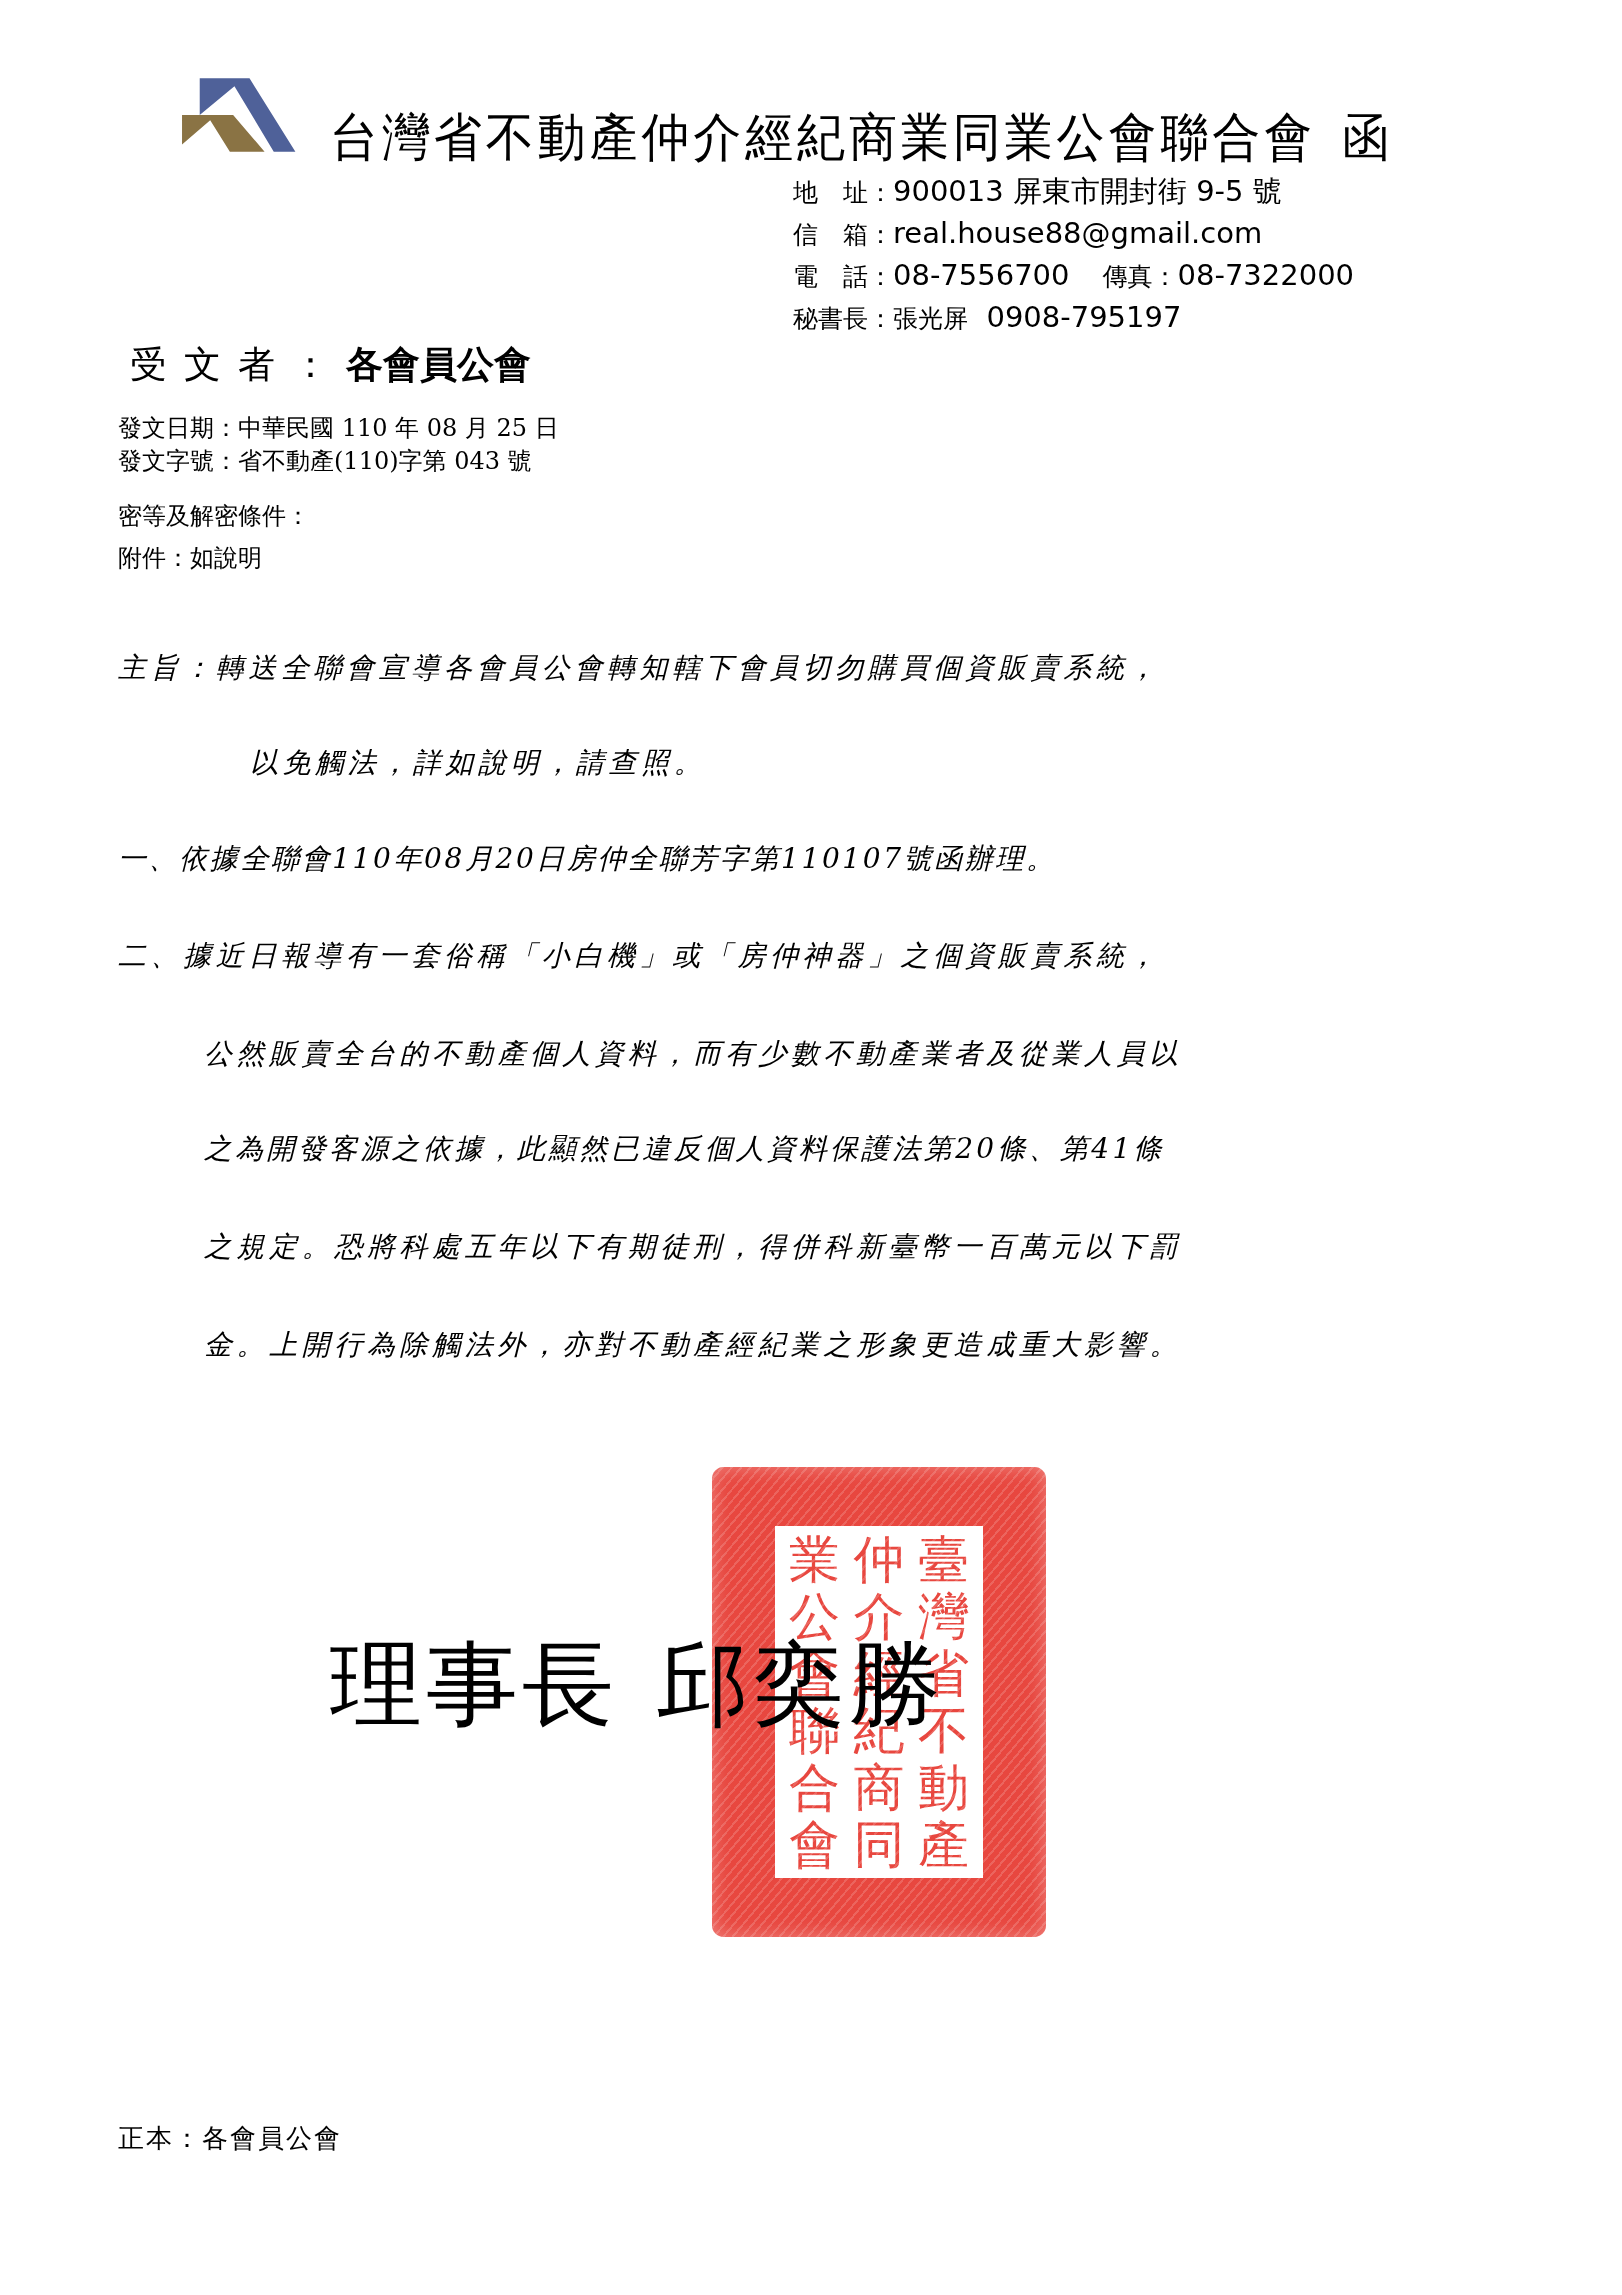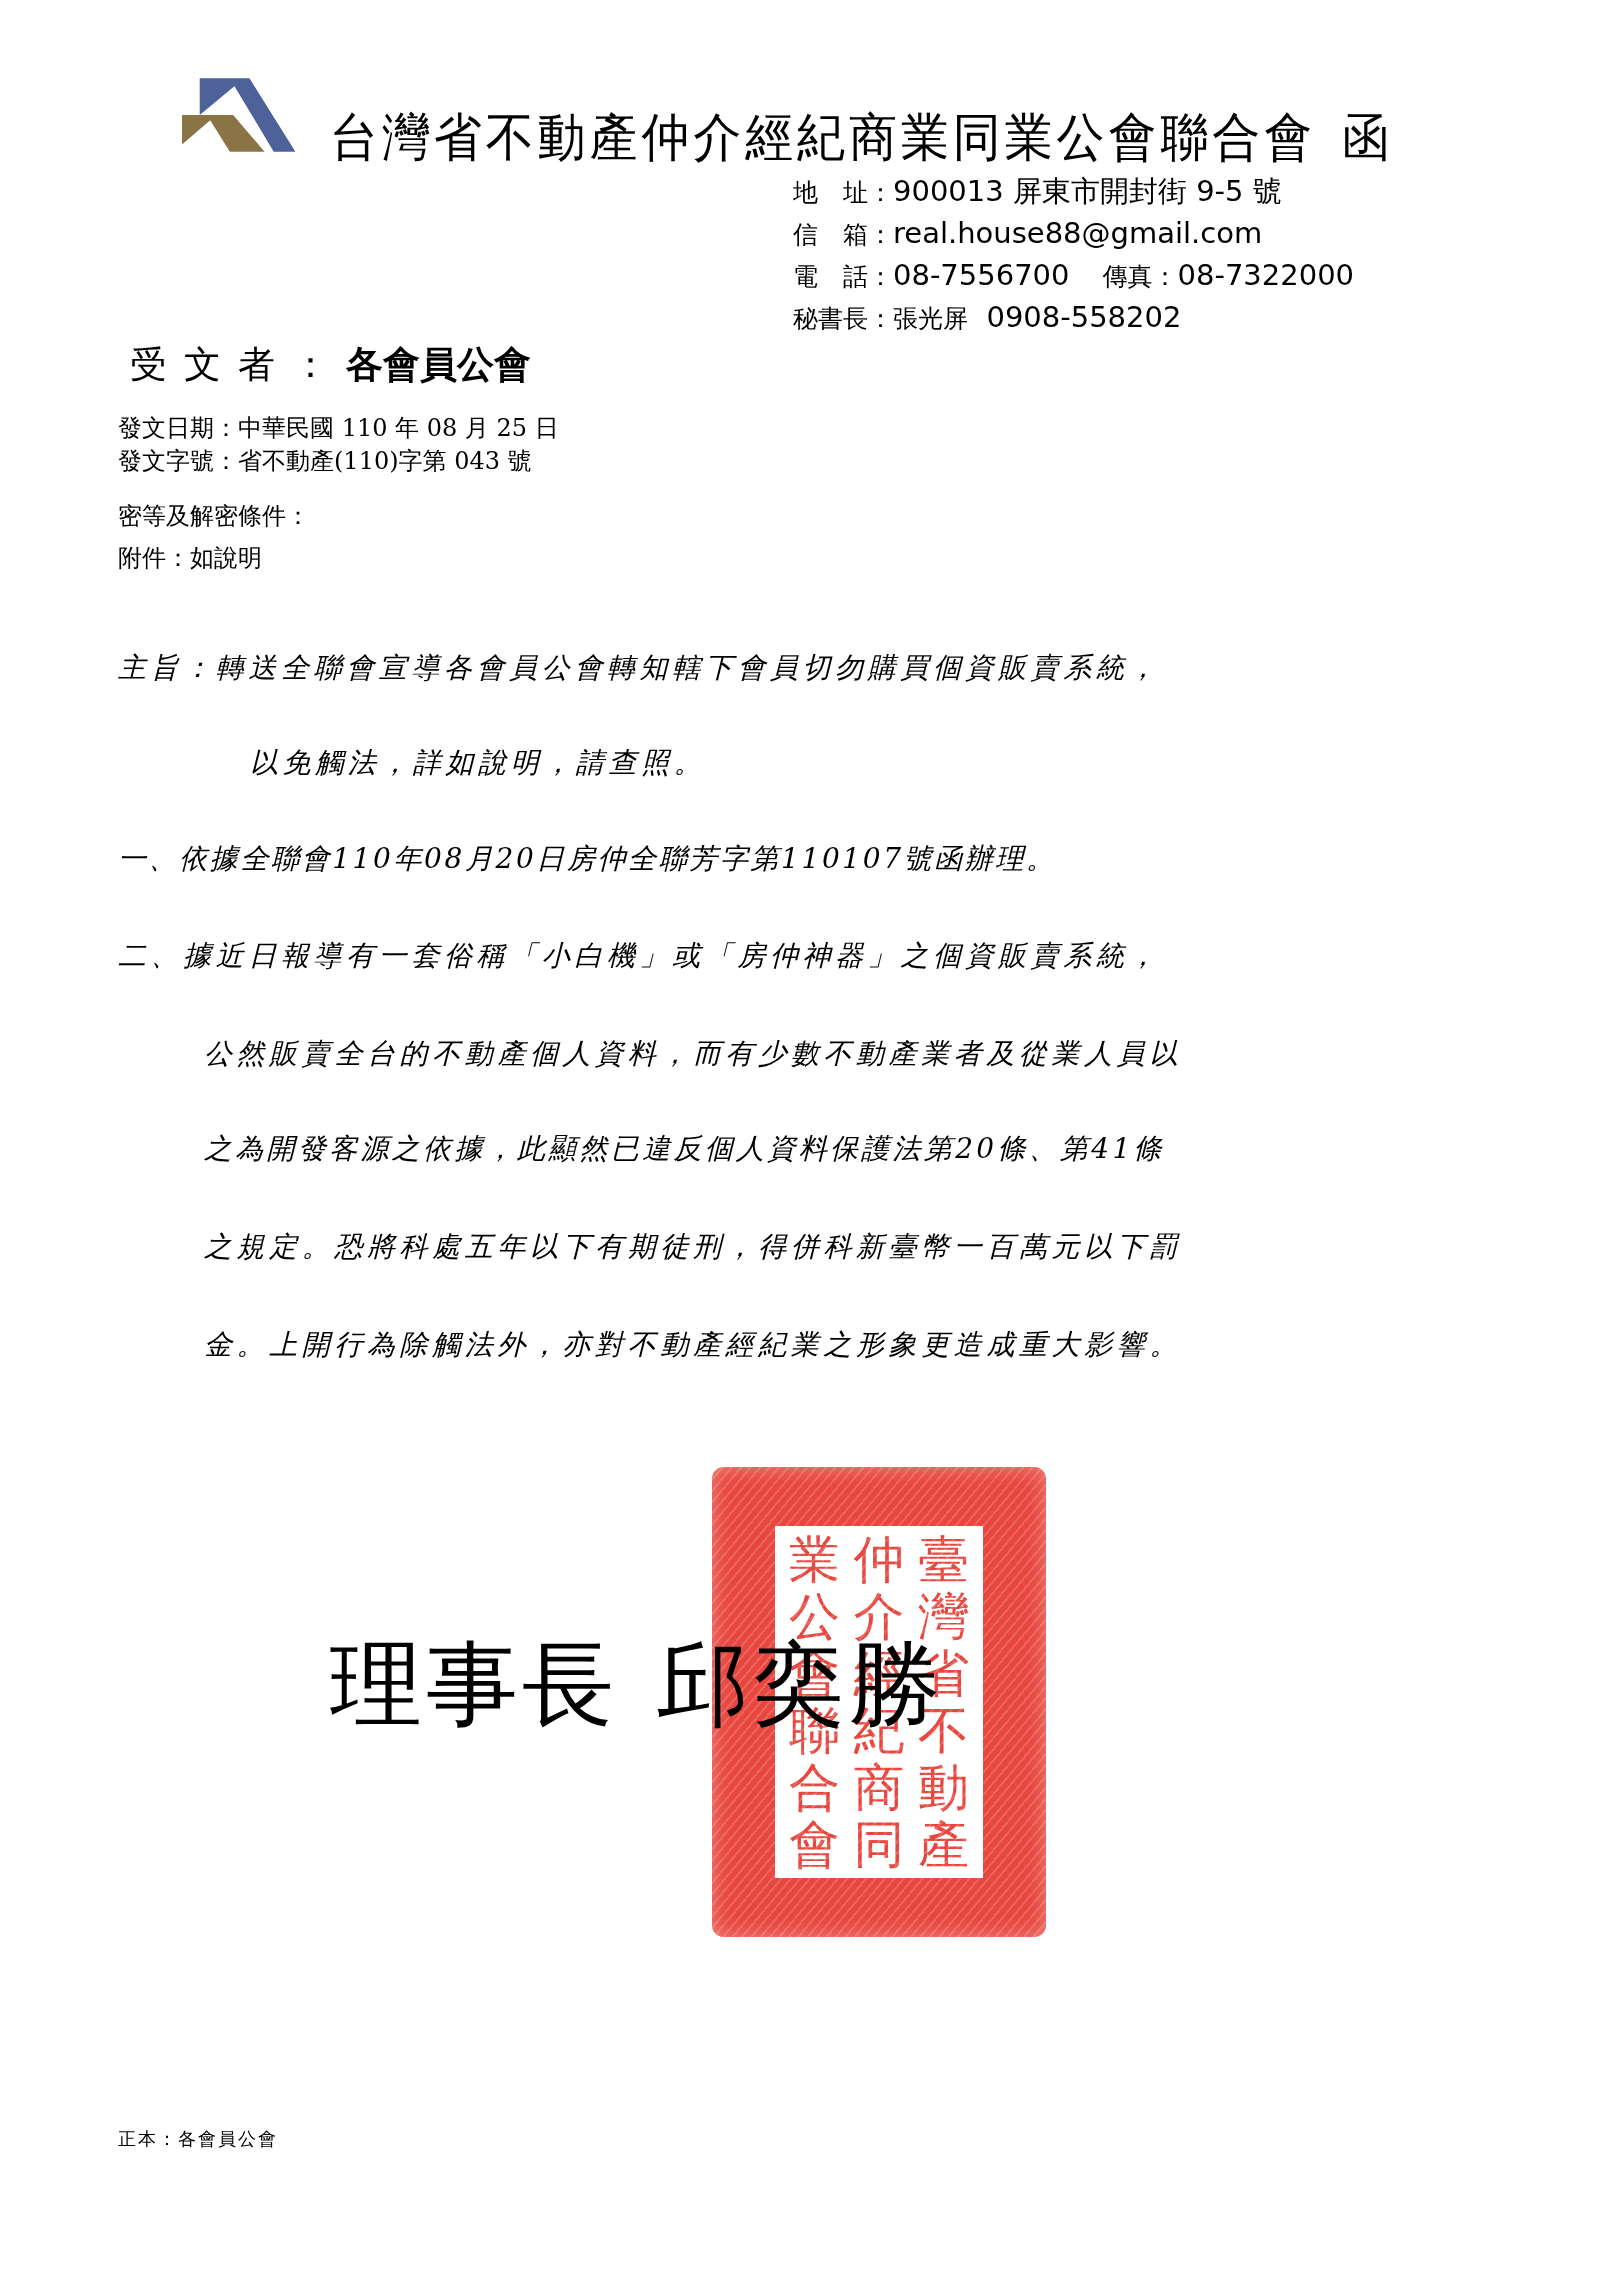--- a/index.html
+++ b/index.html
@@ -40,21 +40,21 @@
   .seal-col { display: flex; flex-direction: column; justify-content: space-between; align-items: center;
               color: #e8473f; font-size: 51px; line-height: 1; font-family: "DejaVu Serif", serif; width: 32%; }
   .seal-texture { position: absolute; inset: 0; border-radius: 11.8px; pointer-events: none;
                   background: repeating-linear-gradient(130deg, rgba(255,255,255,0.16) 0 2px, rgba(255,255,255,0) 2px 7.2px); }
 
   
   .signature { left: 330px; top: 1629px; font-size: 92px; line-height: 111px; letter-spacing: 3.9px; z-index: 3;
                font-family: "DejaVu Serif", "Liberation Serif", serif; }
   .signature .name { margin-left: 39px; font-weight: normal; }
 
-  .footer { left: 118px; top: 2120px; font-size: 18px; line-height: 37px; letter-spacing: 2px; }
+  .footer { left: 118px; top: 2120px; font-size: 26px; line-height: 37px; letter-spacing: 2px; }
 </style>
 </head>
 <body>
 
 <svg class="abs logo" viewBox="0 0 180 116">
   <polygon points="27,2 103,2 173,114 140,114 80,14 27,58" fill="#4f6199"></polygon>
   <polygon points="0,58 78,58 126,114 73,114 43,66 0,103" fill="#8a7344"></polygon>
 </svg>
 
 <div class="abs title">
@@ -65,21 +65,21 @@
   <span class="row">
     <span class="lbl">地　址：</span><span>900013 屏東市開封街 9-5 號</span>
   </span>
   <span class="row">
     <span class="lbl">信　箱：</span><span>real.house88@gmail.com</span>
   </span>
   <span class="row">
     <span class="lbl">電　話：</span><span>08-7556700</span><span class="gap"></span><span class="lbl">傳真：</span><span>08-7322000</span>
   </span>
   <span class="row">
-    <span class="lbl">秘書長：</span><span class="lbl">張光屏</span>&nbsp;&nbsp;<span>0908-558202</span>
+    <span class="lbl">秘書長：</span><span class="lbl">張光屏</span>&nbsp;&nbsp;<span>0908-795197</span>
   </span>
 </div>
 
 <div class="abs recipient">
   <span class="lbl">受文者：</span><span class="val">各會員公會</span>
 </div>
 
 <div class="abs meta" style="top:412px;">
   <span>發文日期：</span><span>中華民國 110 年 08 月 25 日</span>
 </div>

